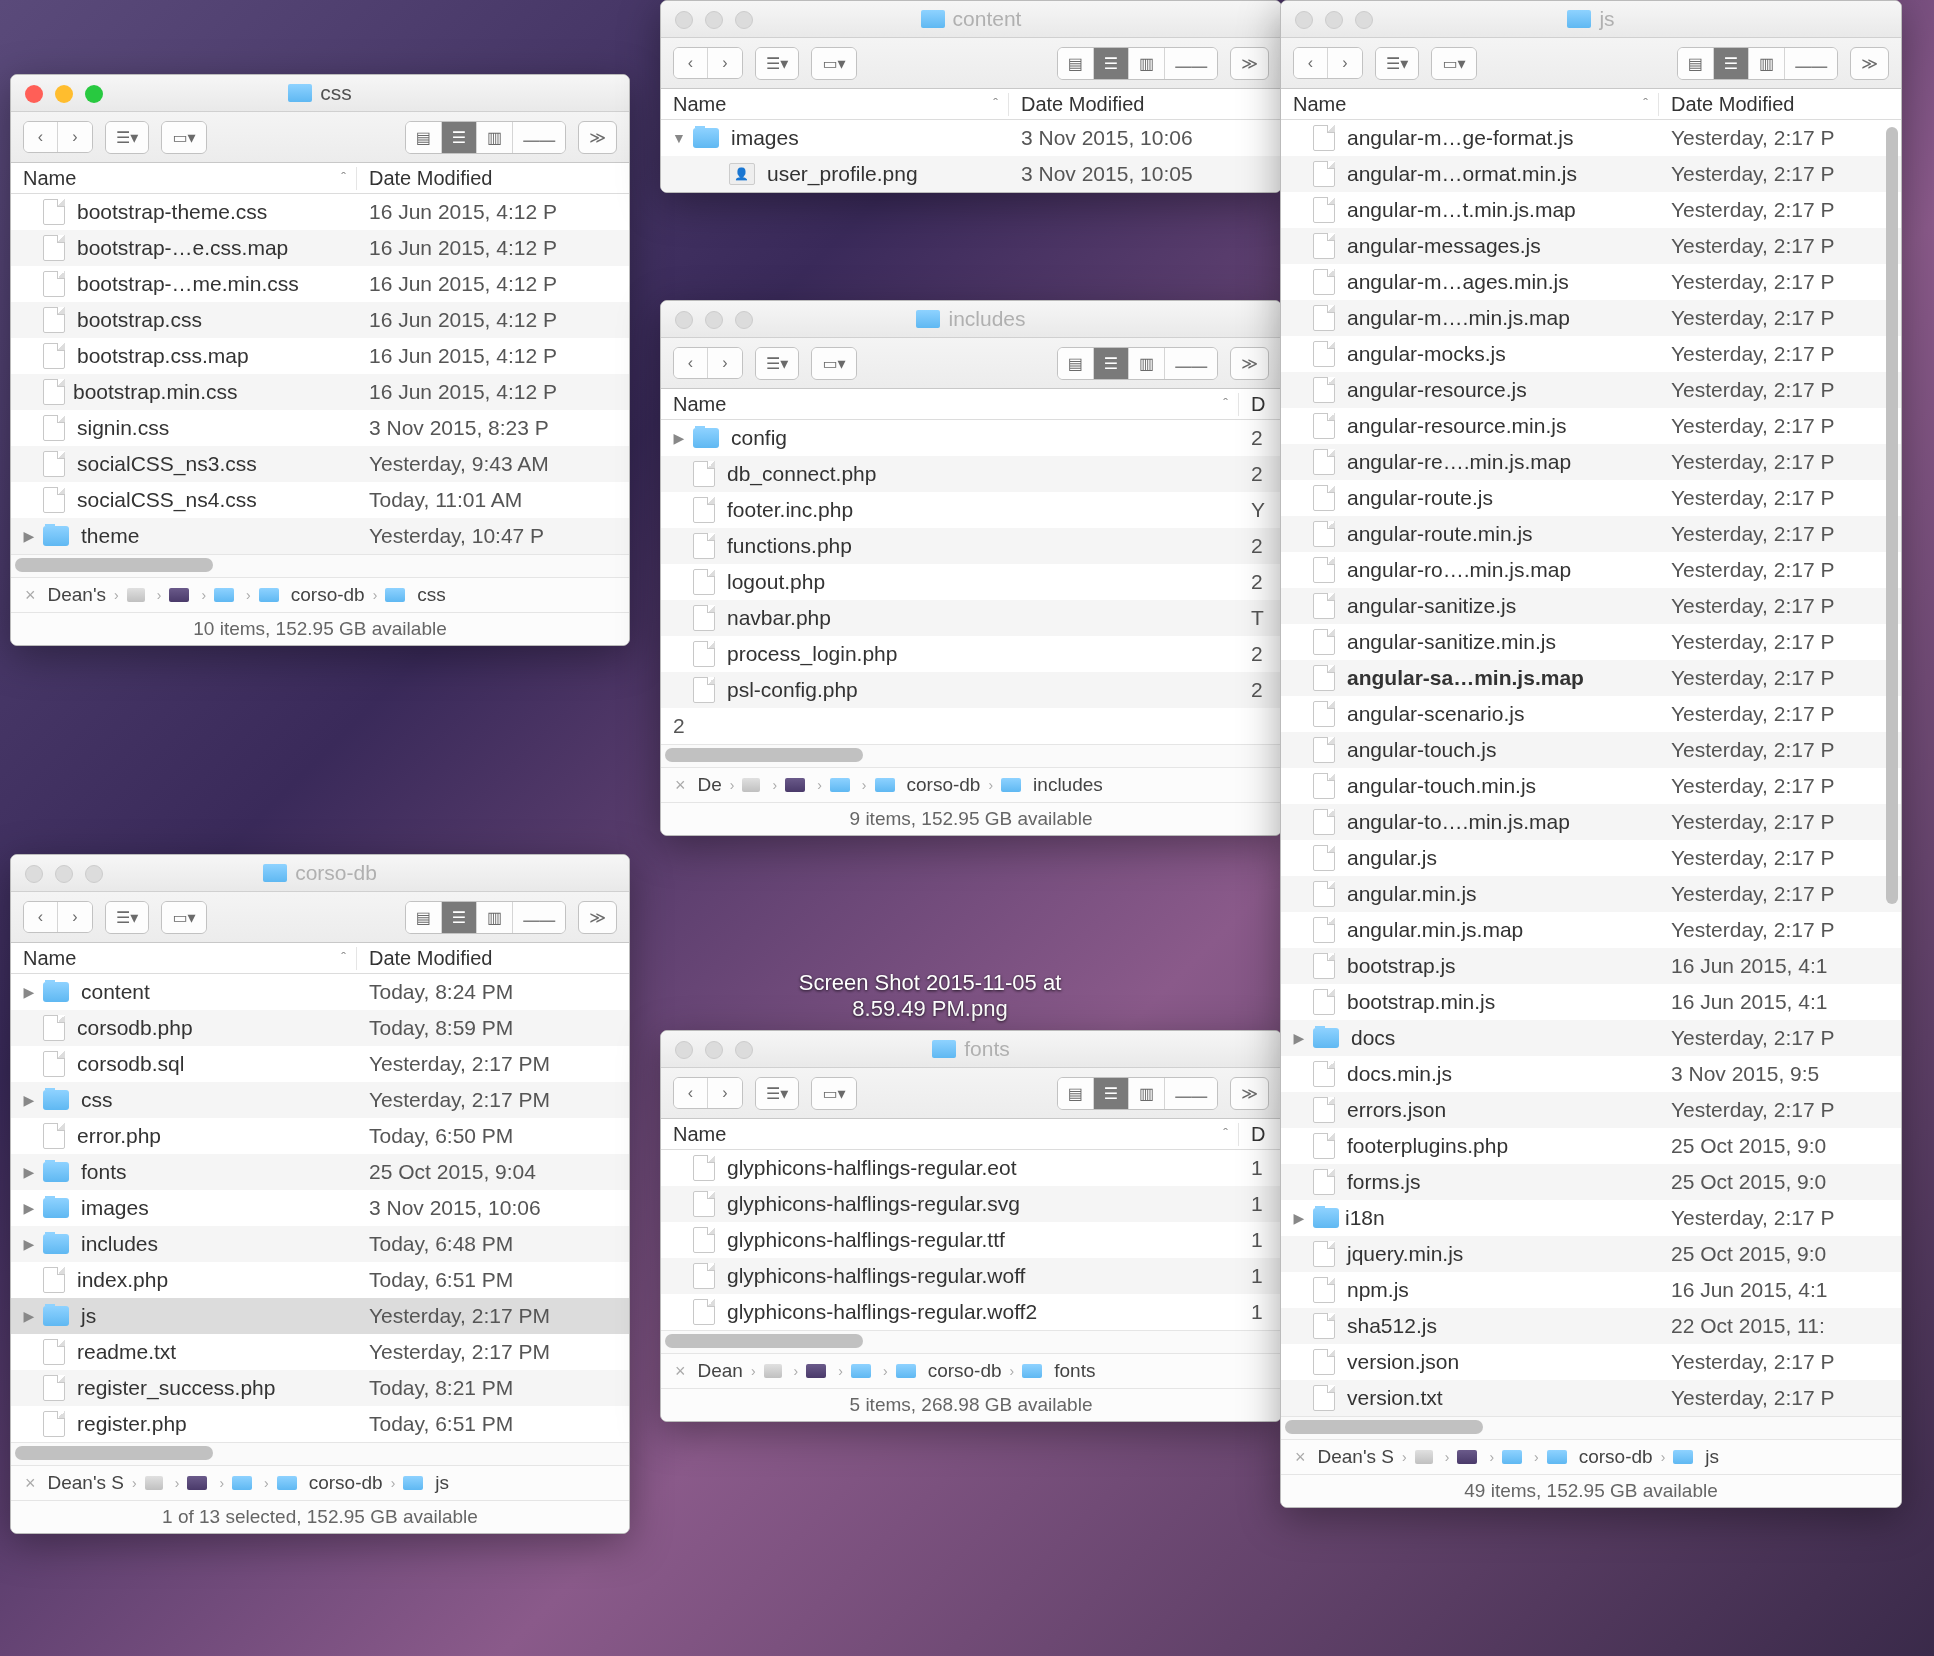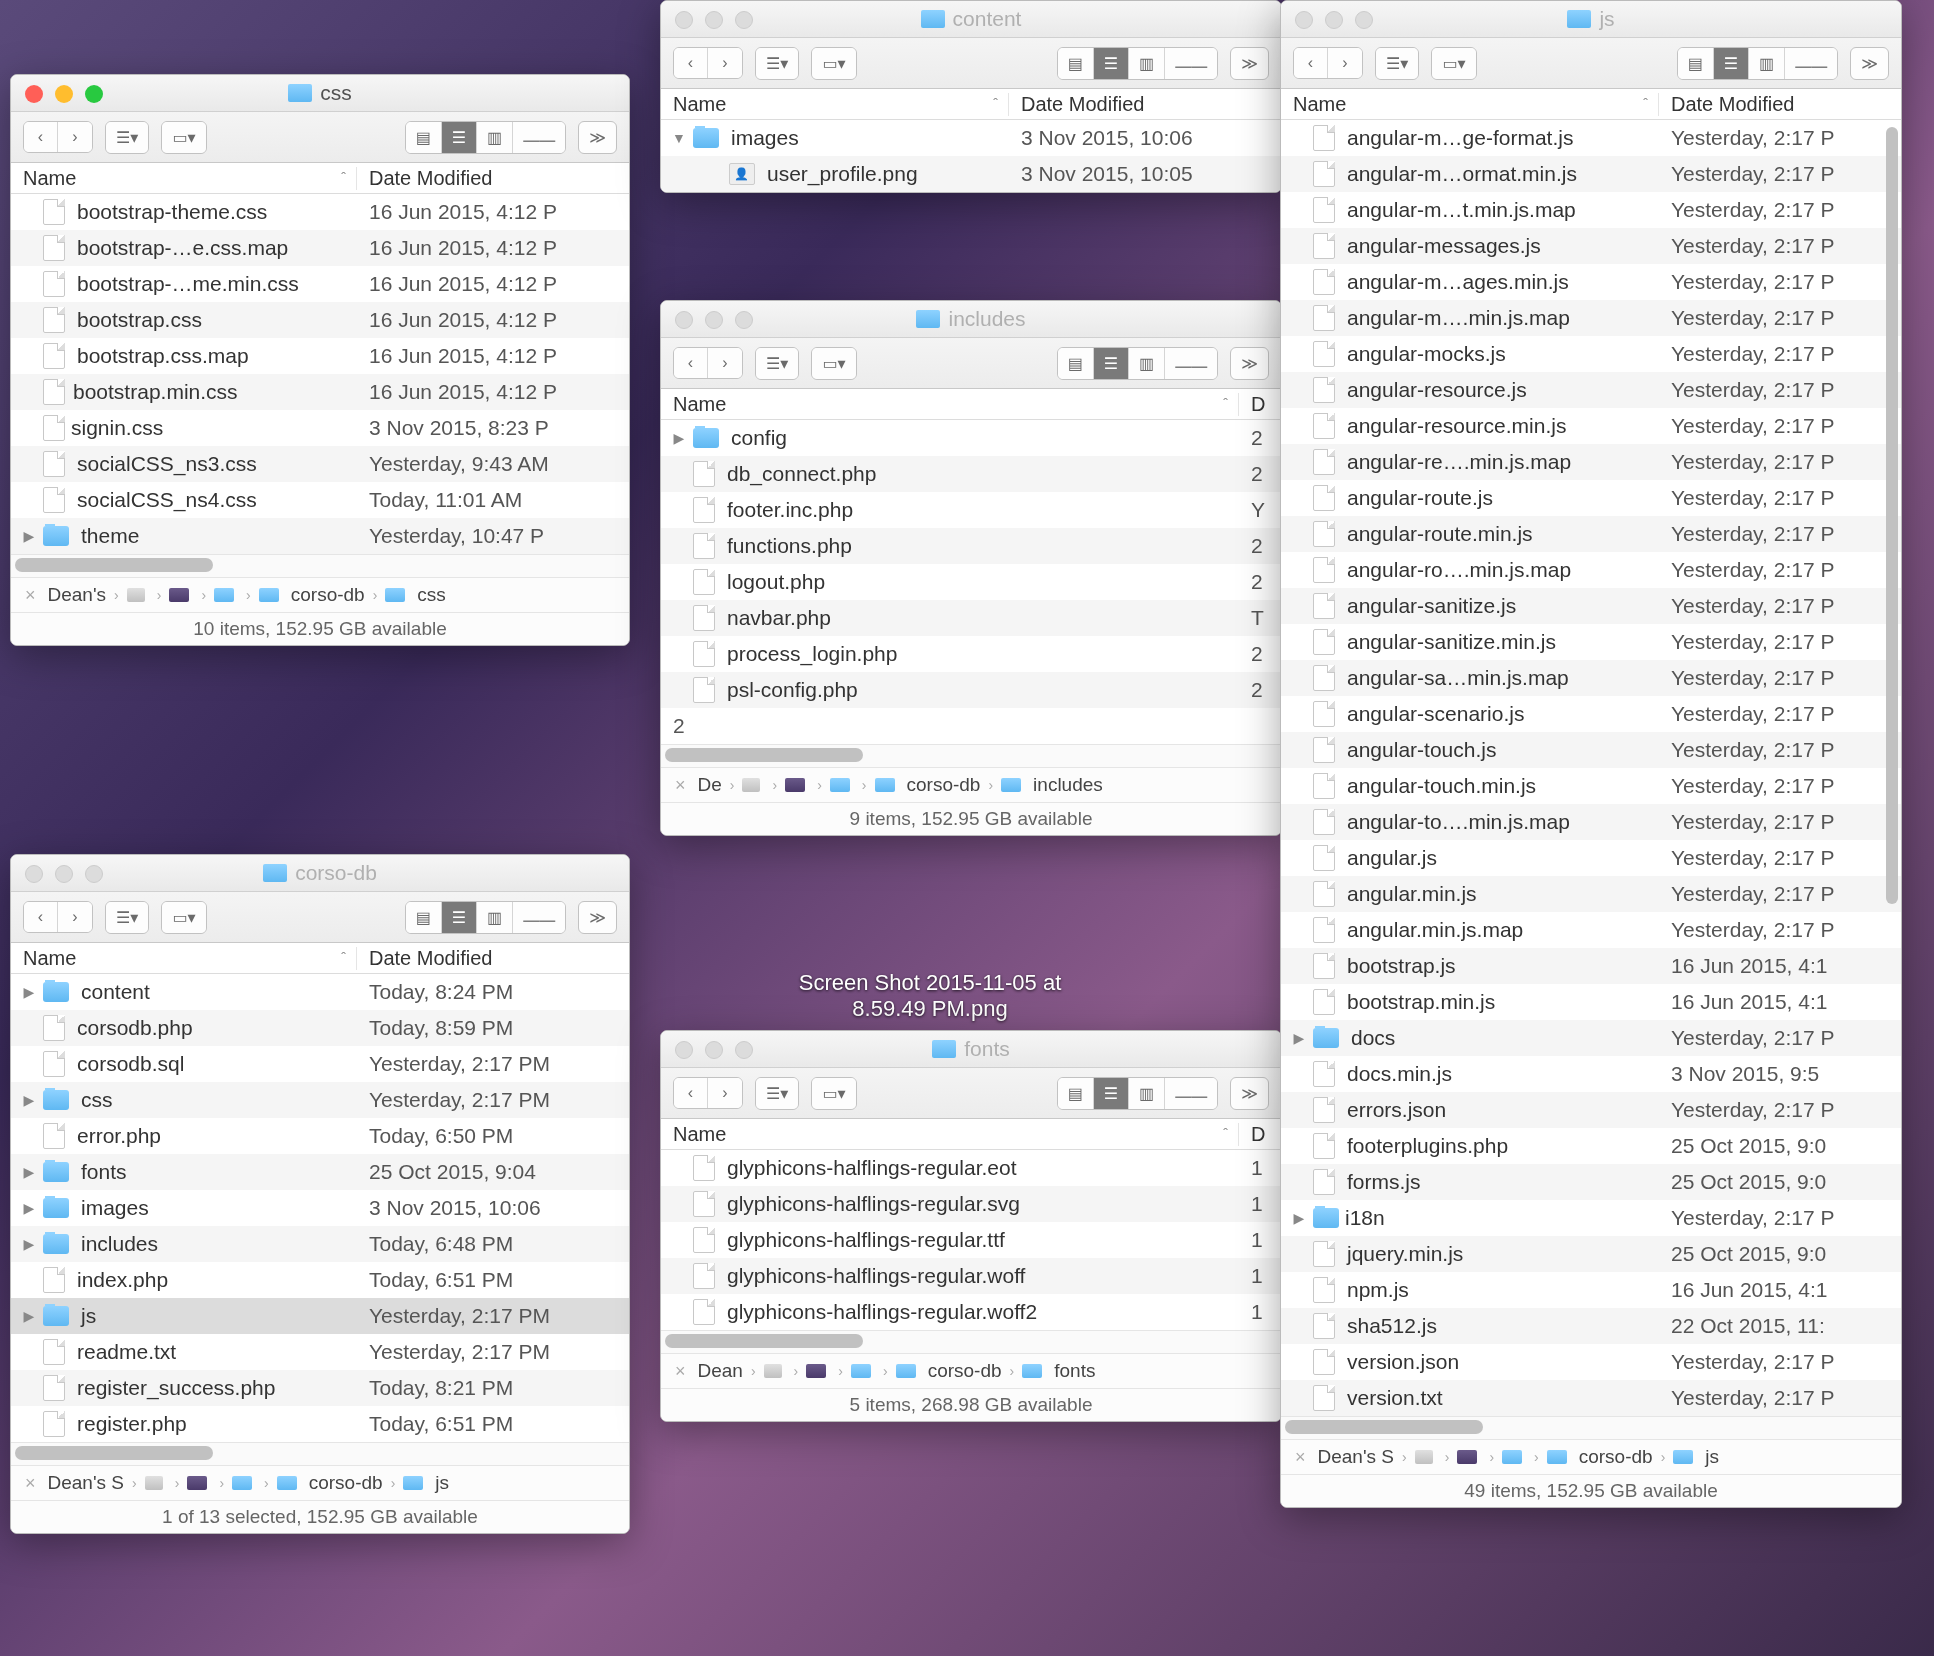--- a/index.html
+++ b/index.html
@@ -147,21 +147,21 @@
           <span class="disclosure"></span>
           <span class="icon-file"></span>
           <span style="margin-left: 2px;">bootstrap.min.css</span>
         </div>
         <div class="row-date">16 Jun 2015, 4:12 P</div>
       </div>
       <div class="file-row">
         <div class="row-name">
           <span class="disclosure"></span>
           <span class="icon-file"></span>
-          <span style="">signin.css</span>
+          <span style="margin-left: 6px;">signin.css</span>
         </div>
         <div class="row-date">3 Nov 2015, 8:23 P</div>
       </div>
       <div class="file-row">
         <div class="row-name">
           <span class="disclosure"></span>
           <span class="icon-file"></span>
           <span style="margin-left: 6px;">socialCSS_ns3.css</span>
         </div>
         <div class="row-date">Yesterday, 9:43 AM</div>
@@ -812,21 +812,21 @@
           <span class="disclosure"></span>
           <span class="icon-file"></span>
           <span style="margin-left: 6px;">angular-sanitize.min.js</span>
         </div>
         <div class="row-date" style="width: 230px;">Yesterday, 2:17 P</div>
       </div>
       <div class="file-row">
         <div class="row-name">
           <span class="disclosure"></span>
           <span class="icon-file"></span>
-          <span style="margin-left: 6px;">angular-sa…min.js.map</span>
+          <span style="margin-left: 6px; font-weight: bold;">angular-sa…min.js.map</span>
         </div>
         <div class="row-date" style="width: 230px;">Yesterday, 2:17 P</div>
       </div>
       <div class="file-row">
         <div class="row-name">
           <span class="disclosure"></span>
           <span class="icon-file"></span>
           <span style="margin-left: 6px;">angular-scenario.js</span>
         </div>
         <div class="row-date" style="width: 230px;">Yesterday, 2:17 P</div>

